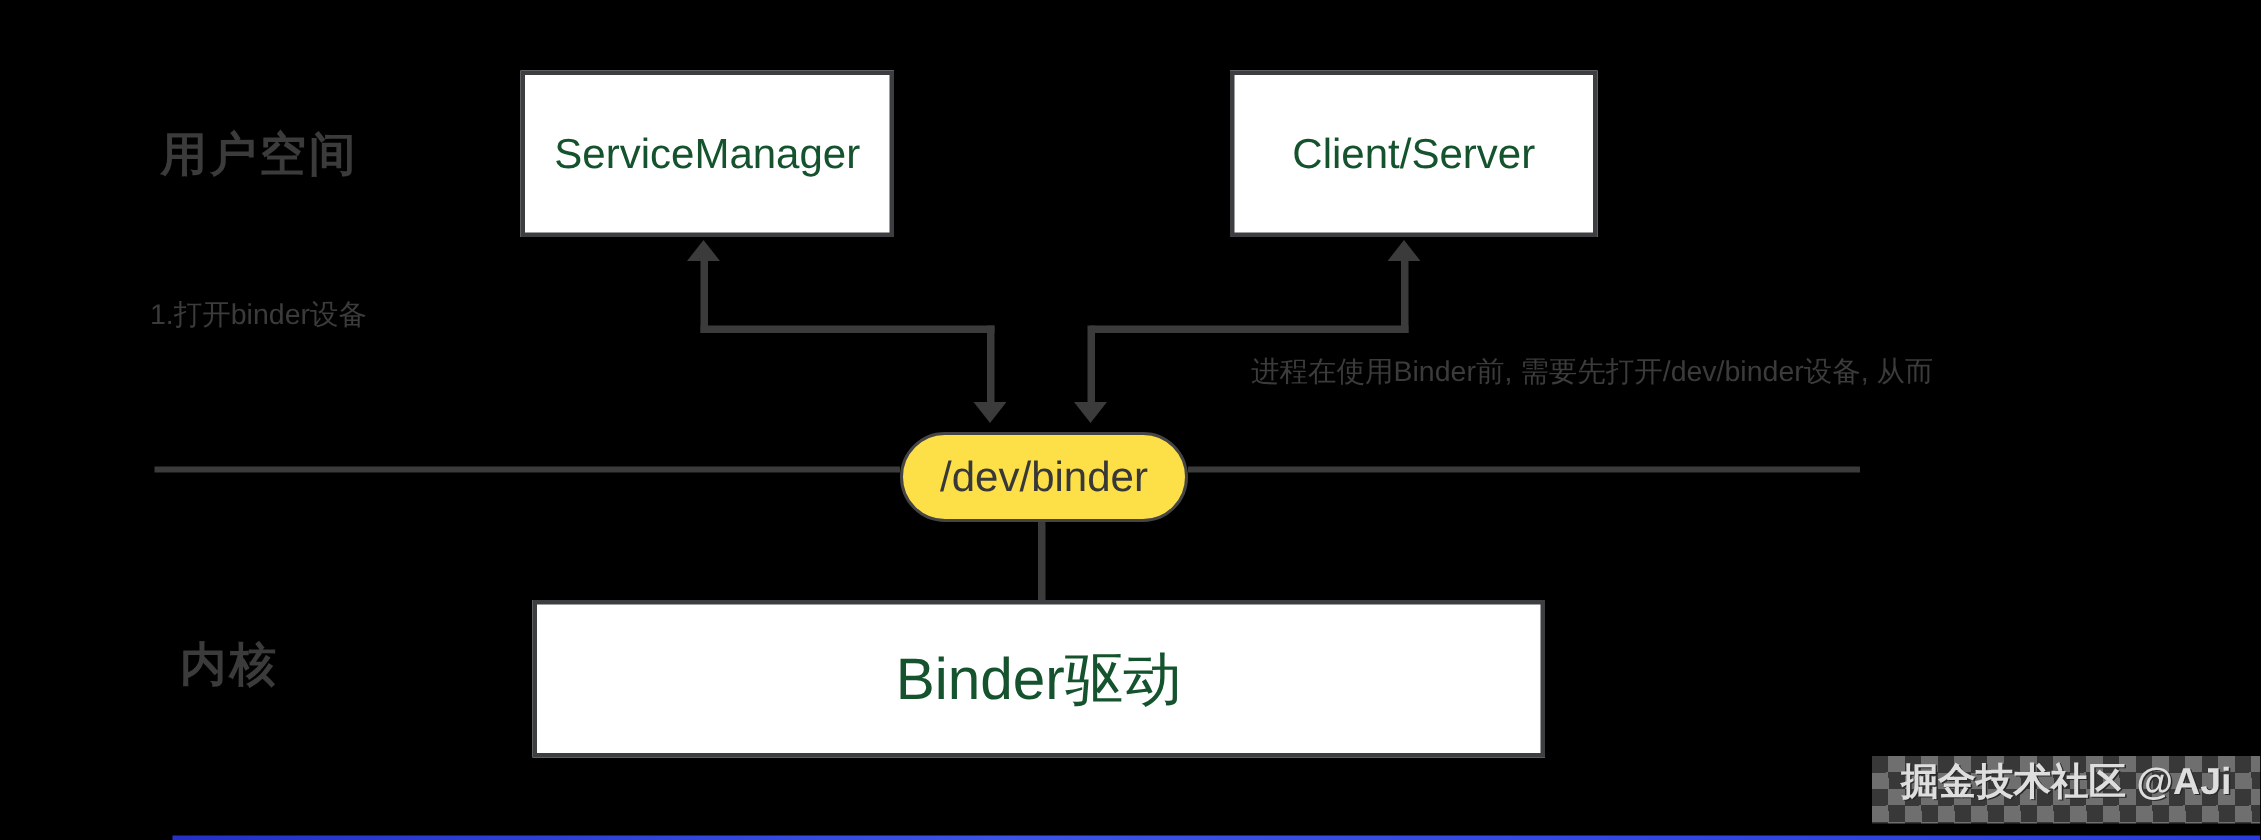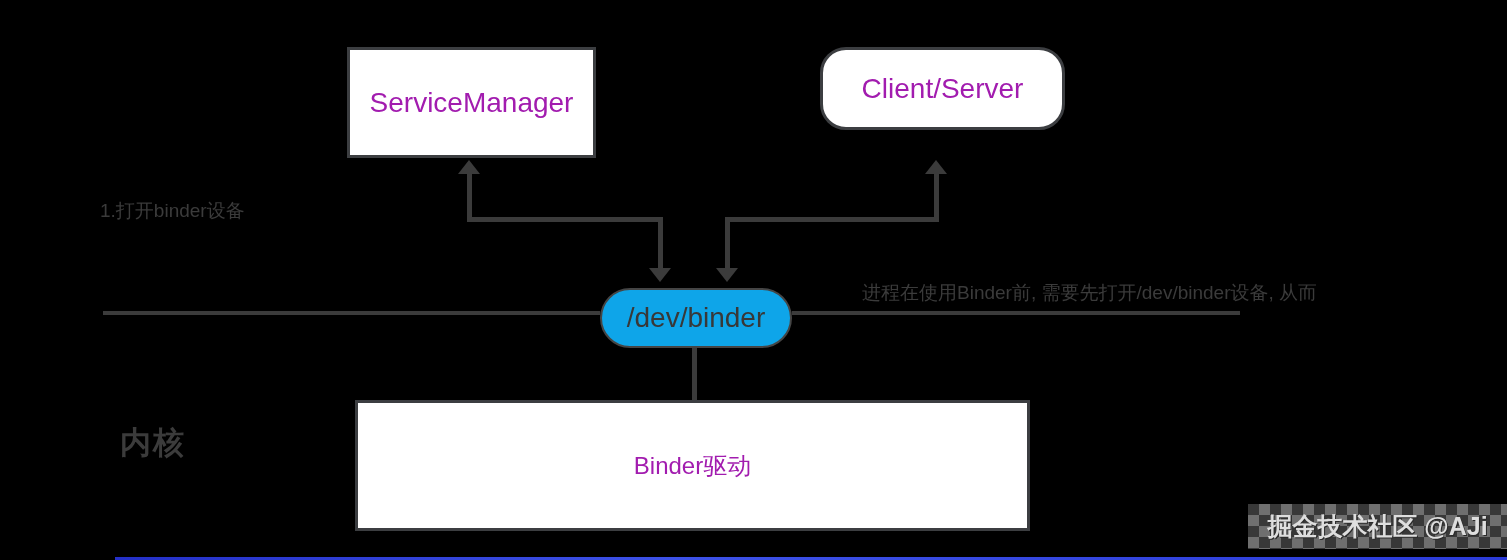--- a/index.html
+++ b/index.html
@@ -3,98 +3,99 @@
 <meta charset="utf-8">
 <style>
   html,body{margin:0;padding:0;background:#000;}
   #stage{
     position:relative;width:1507px;height:560px;background:#000;overflow:hidden;
     font-family:"Liberation Sans","DejaVu Sans",sans-serif;
   }
   .node{
     position:absolute;background:#fff;border:3px solid #3c3e41;
     display:flex;align-items:center;justify-content:center;
-    color:#a21caf;box-sizing:border-box;
+    color:#14532d;box-sizing:border-box;
   }
   .node.top-box{font-size:28px;}
   .pill{
-    position:absolute;background:#0ea5e9;border:2px solid #454545;border-radius:32px;
+    position:absolute;background:#fde047;border:2px solid #454545;border-radius:32px;
     display:flex;align-items:center;justify-content:center;color:#383838;
     font-size:28px;box-sizing:border-box;
   }
   .line{position:absolute;background:#3b3b3b;}
   .arrow-up{
     position:absolute;width:0;height:0;
     border-left:11px solid transparent;border-right:11px solid transparent;
     border-bottom:14px solid #3b3b3b;
   }
   .arrow-down{
     position:absolute;width:0;height:0;
     border-left:11px solid transparent;border-right:11px solid transparent;
     border-top:14px solid #3b3b3b;
   }
   .space-label{position:absolute;font-weight:bold;font-size:31px;color:#3b3b3b;letter-spacing:2px;}
   .note{position:absolute;color:#3b3b3b;font-size:19px;line-height:30px;white-space:nowrap;}
   .watermark{
     position:absolute;left:1248px;top:504px;width:259px;height:45px;
     background:repeating-conic-gradient(#6f6f6f 0% 25%, #383838 0% 50%);
     background-size:22px 22px;
-    display:flex;align-items:center;justify-content:center;
+    display:flex;justify-content:center;
   }
   .watermark span{
     color:#dedede;font-weight:bold;font-size:25px;white-space:nowrap;
     text-shadow:1px 1px 0 #2a2a2a;
   }
   .blue-line{
     position:absolute;left:115px;top:557px;width:1392px;height:3px;
     background:linear-gradient(90deg,#2430c8,#3d52e8 40%,#2b3bd8);
   }
 </style>
 </head>
 <body>
 
 <div id="stage">
 
+  <div class="space-label" style="left:107px;top:82px;">用户空间</div>
 
   <div class="node top-box" style="left:347px;top:47px;width:249px;height:111px;">
     <span>ServiceManager</span>
   </div>
 
-  <div class="node top-box" style="left:820px;top:47px;width:245px;height:83px;border-radius:26px;">
+  <div class="node top-box" style="left:820px;top:47px;width:245px;height:111px;">
     <span>Client/Server</span>
   </div>
 
   <div class="arrow-up" style="left:458px;top:160px;"></div>
   <div class="line" style="left:467px;top:172px;width:5px;height:50px;"></div>
   <div class="line" style="left:467px;top:217px;width:196px;height:5px;"></div>
   <div class="line" style="left:658px;top:217px;width:5px;height:52px;"></div>
   <div class="arrow-down" style="left:649px;top:268px;"></div>
 
   <div class="arrow-up" style="left:925px;top:160px;"></div>
   <div class="line" style="left:934px;top:172px;width:5px;height:50px;"></div>
   <div class="line" style="left:727px;top:217px;width:212px;height:5px;"></div>
   <div class="line" style="left:725px;top:217px;width:5px;height:52px;"></div>
   <div class="arrow-down" style="left:716px;top:268px;"></div>
 
   <div class="note" style="left:100px;top:196px;">1.打开binder设备</div>
 
-  <div class="note" style="left:862px;top:234px;margin-top:44px;">进程在使用Binder前, 需要先打开/dev/binder设备, 从而</div>
+  <div class="note" style="left:834px;top:234px;">进程在使用Binder前, 需要先打开/dev/binder设备, 从而</div>
 
   <div class="line" style="left:103px;top:311px;width:497px;height:4px;"></div>
   <div class="line" style="left:792px;top:311px;width:448px;height:4px;"></div>
 
   <div class="pill" style="left:600px;top:288px;width:192px;height:60px;">
     <span>/dev/binder</span>
   </div>
 
   <div class="line" style="left:692px;top:348px;width:5px;height:52px;"></div>
 
   <div class="space-label" style="left:120px;top:422px;font-family:Liberation Mono, monospace;">内核</div>
 
-  <div class="node" style="left:355px;top:400px;width:675px;height:131px;font-size:24px;">
+  <div class="node" style="left:355px;top:400px;width:675px;height:105px;font-size:39px;">
     <span>Binder驱动</span>
   </div>
 
   <div class="watermark">
     <span>掘金技术社区 @AJi</span>
   </div>
 
   <div class="blue-line"></div>
 
 </div>

